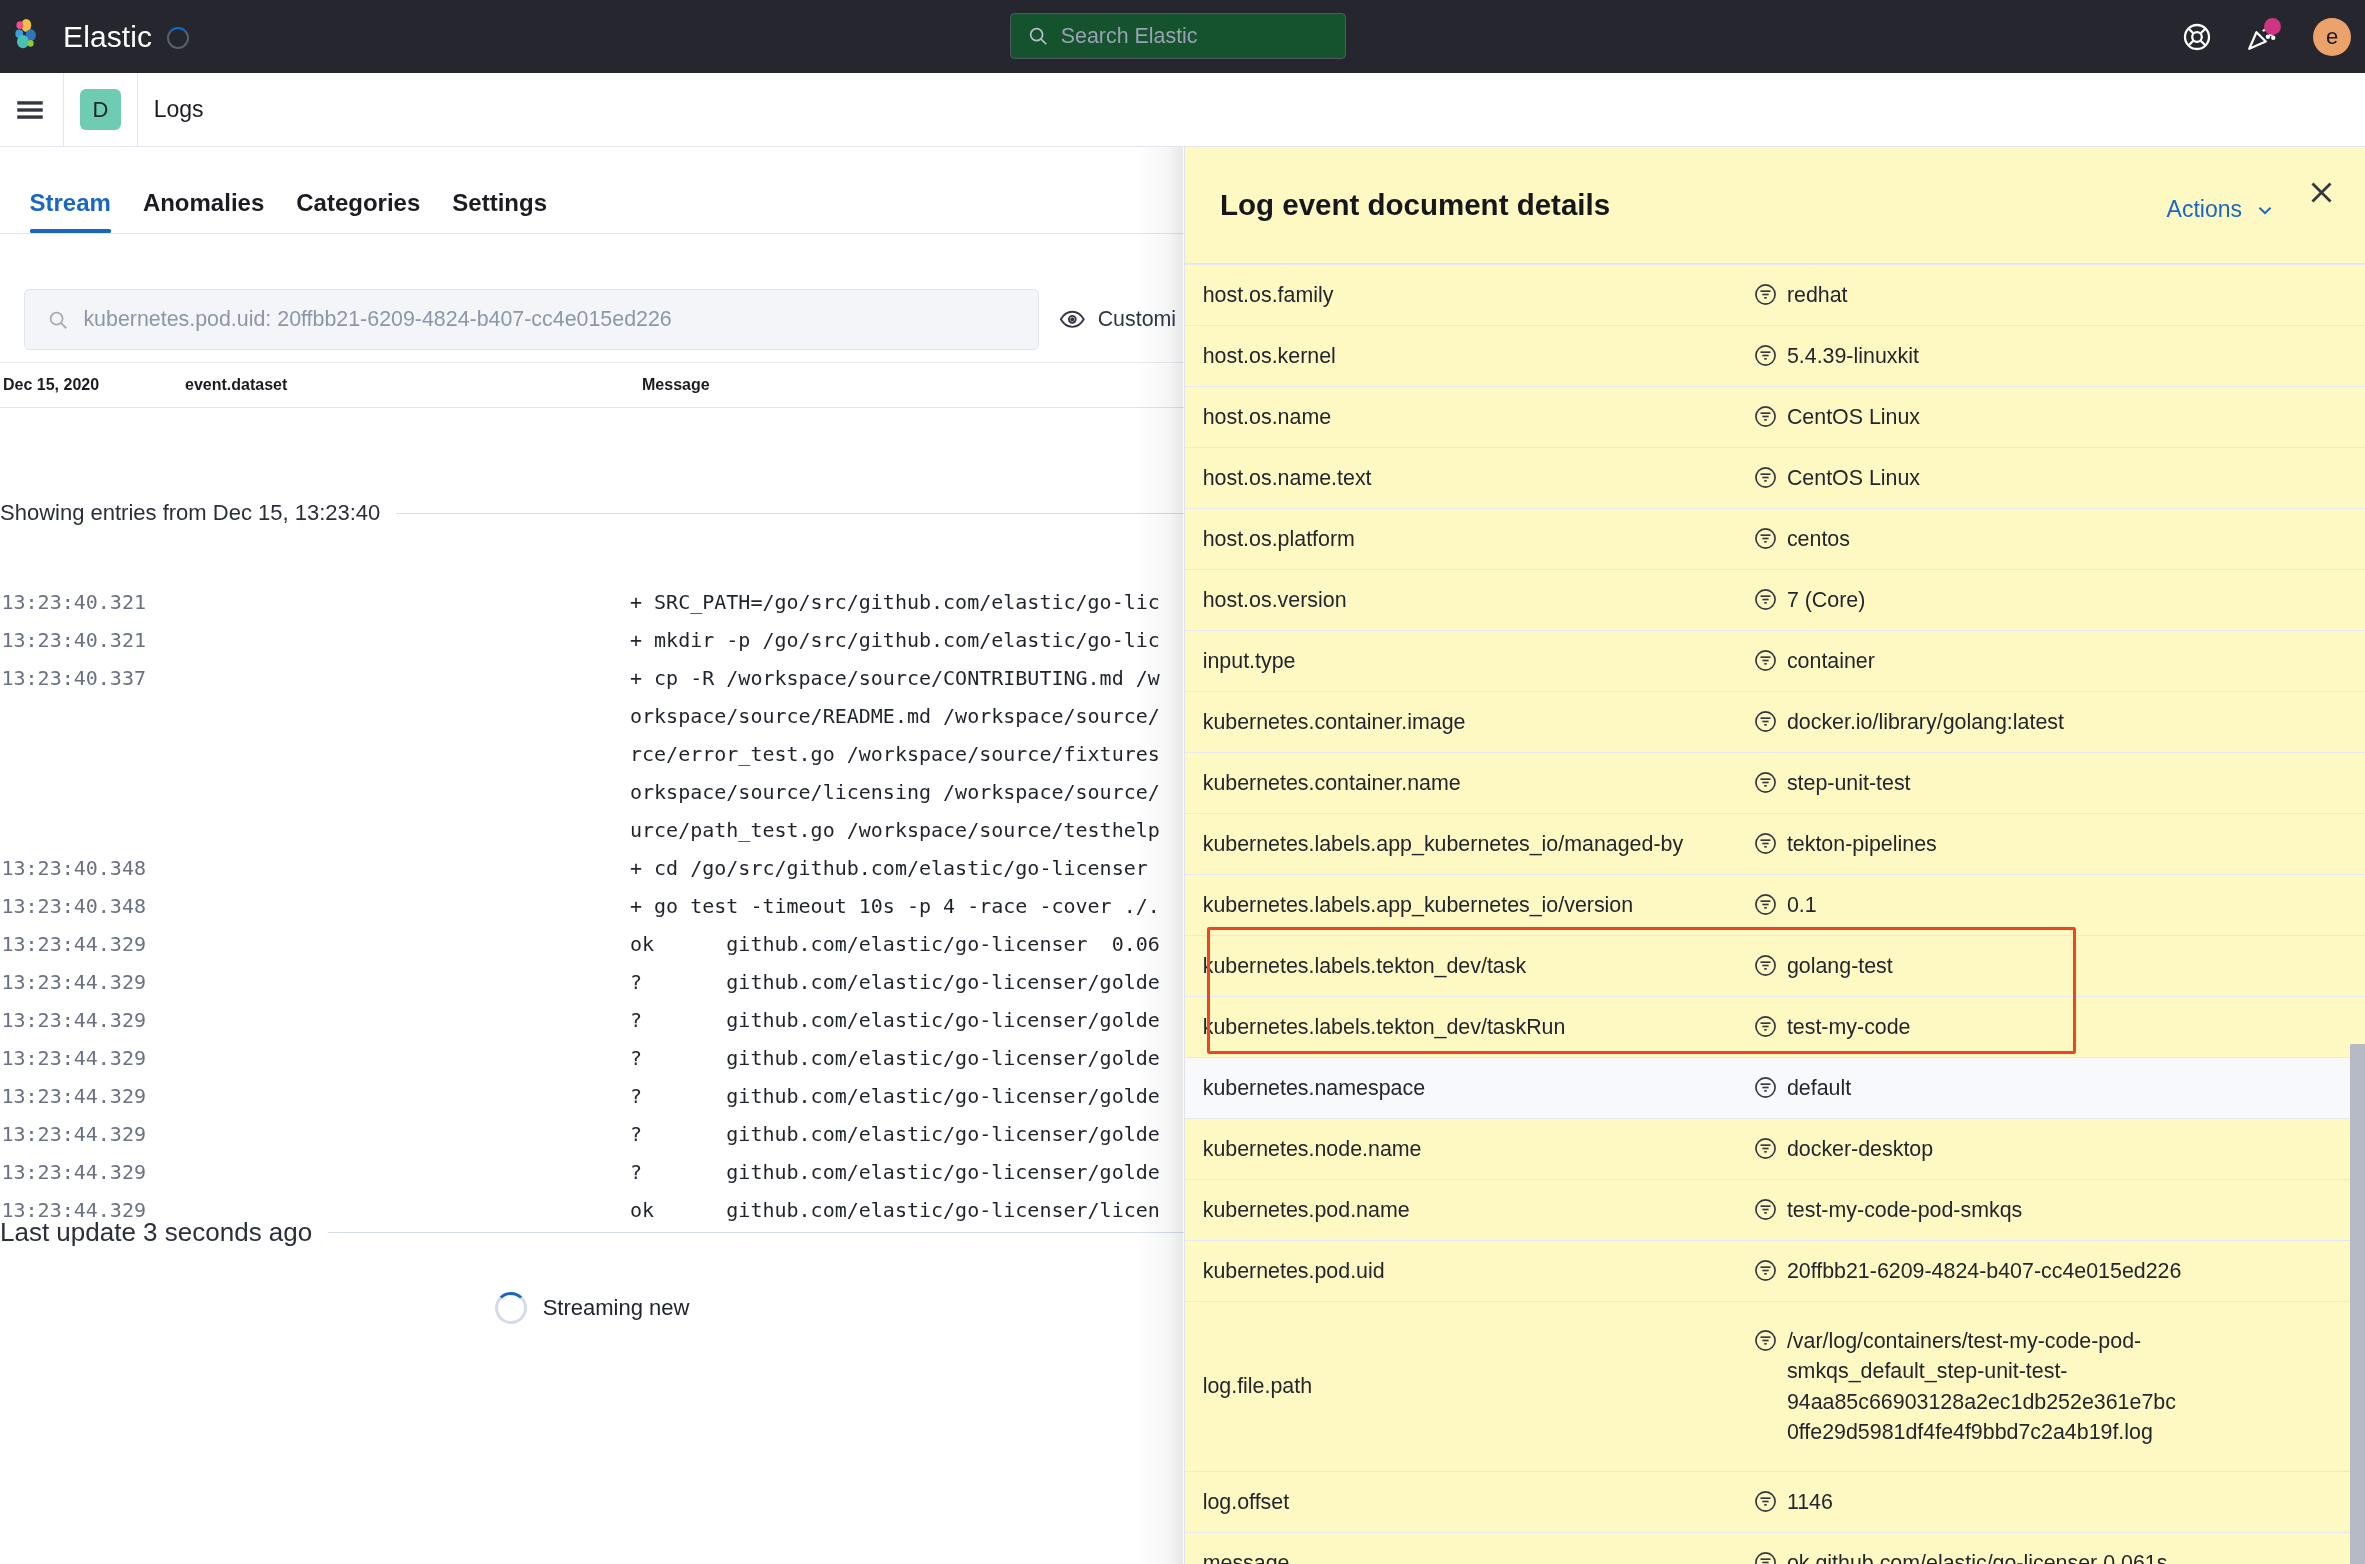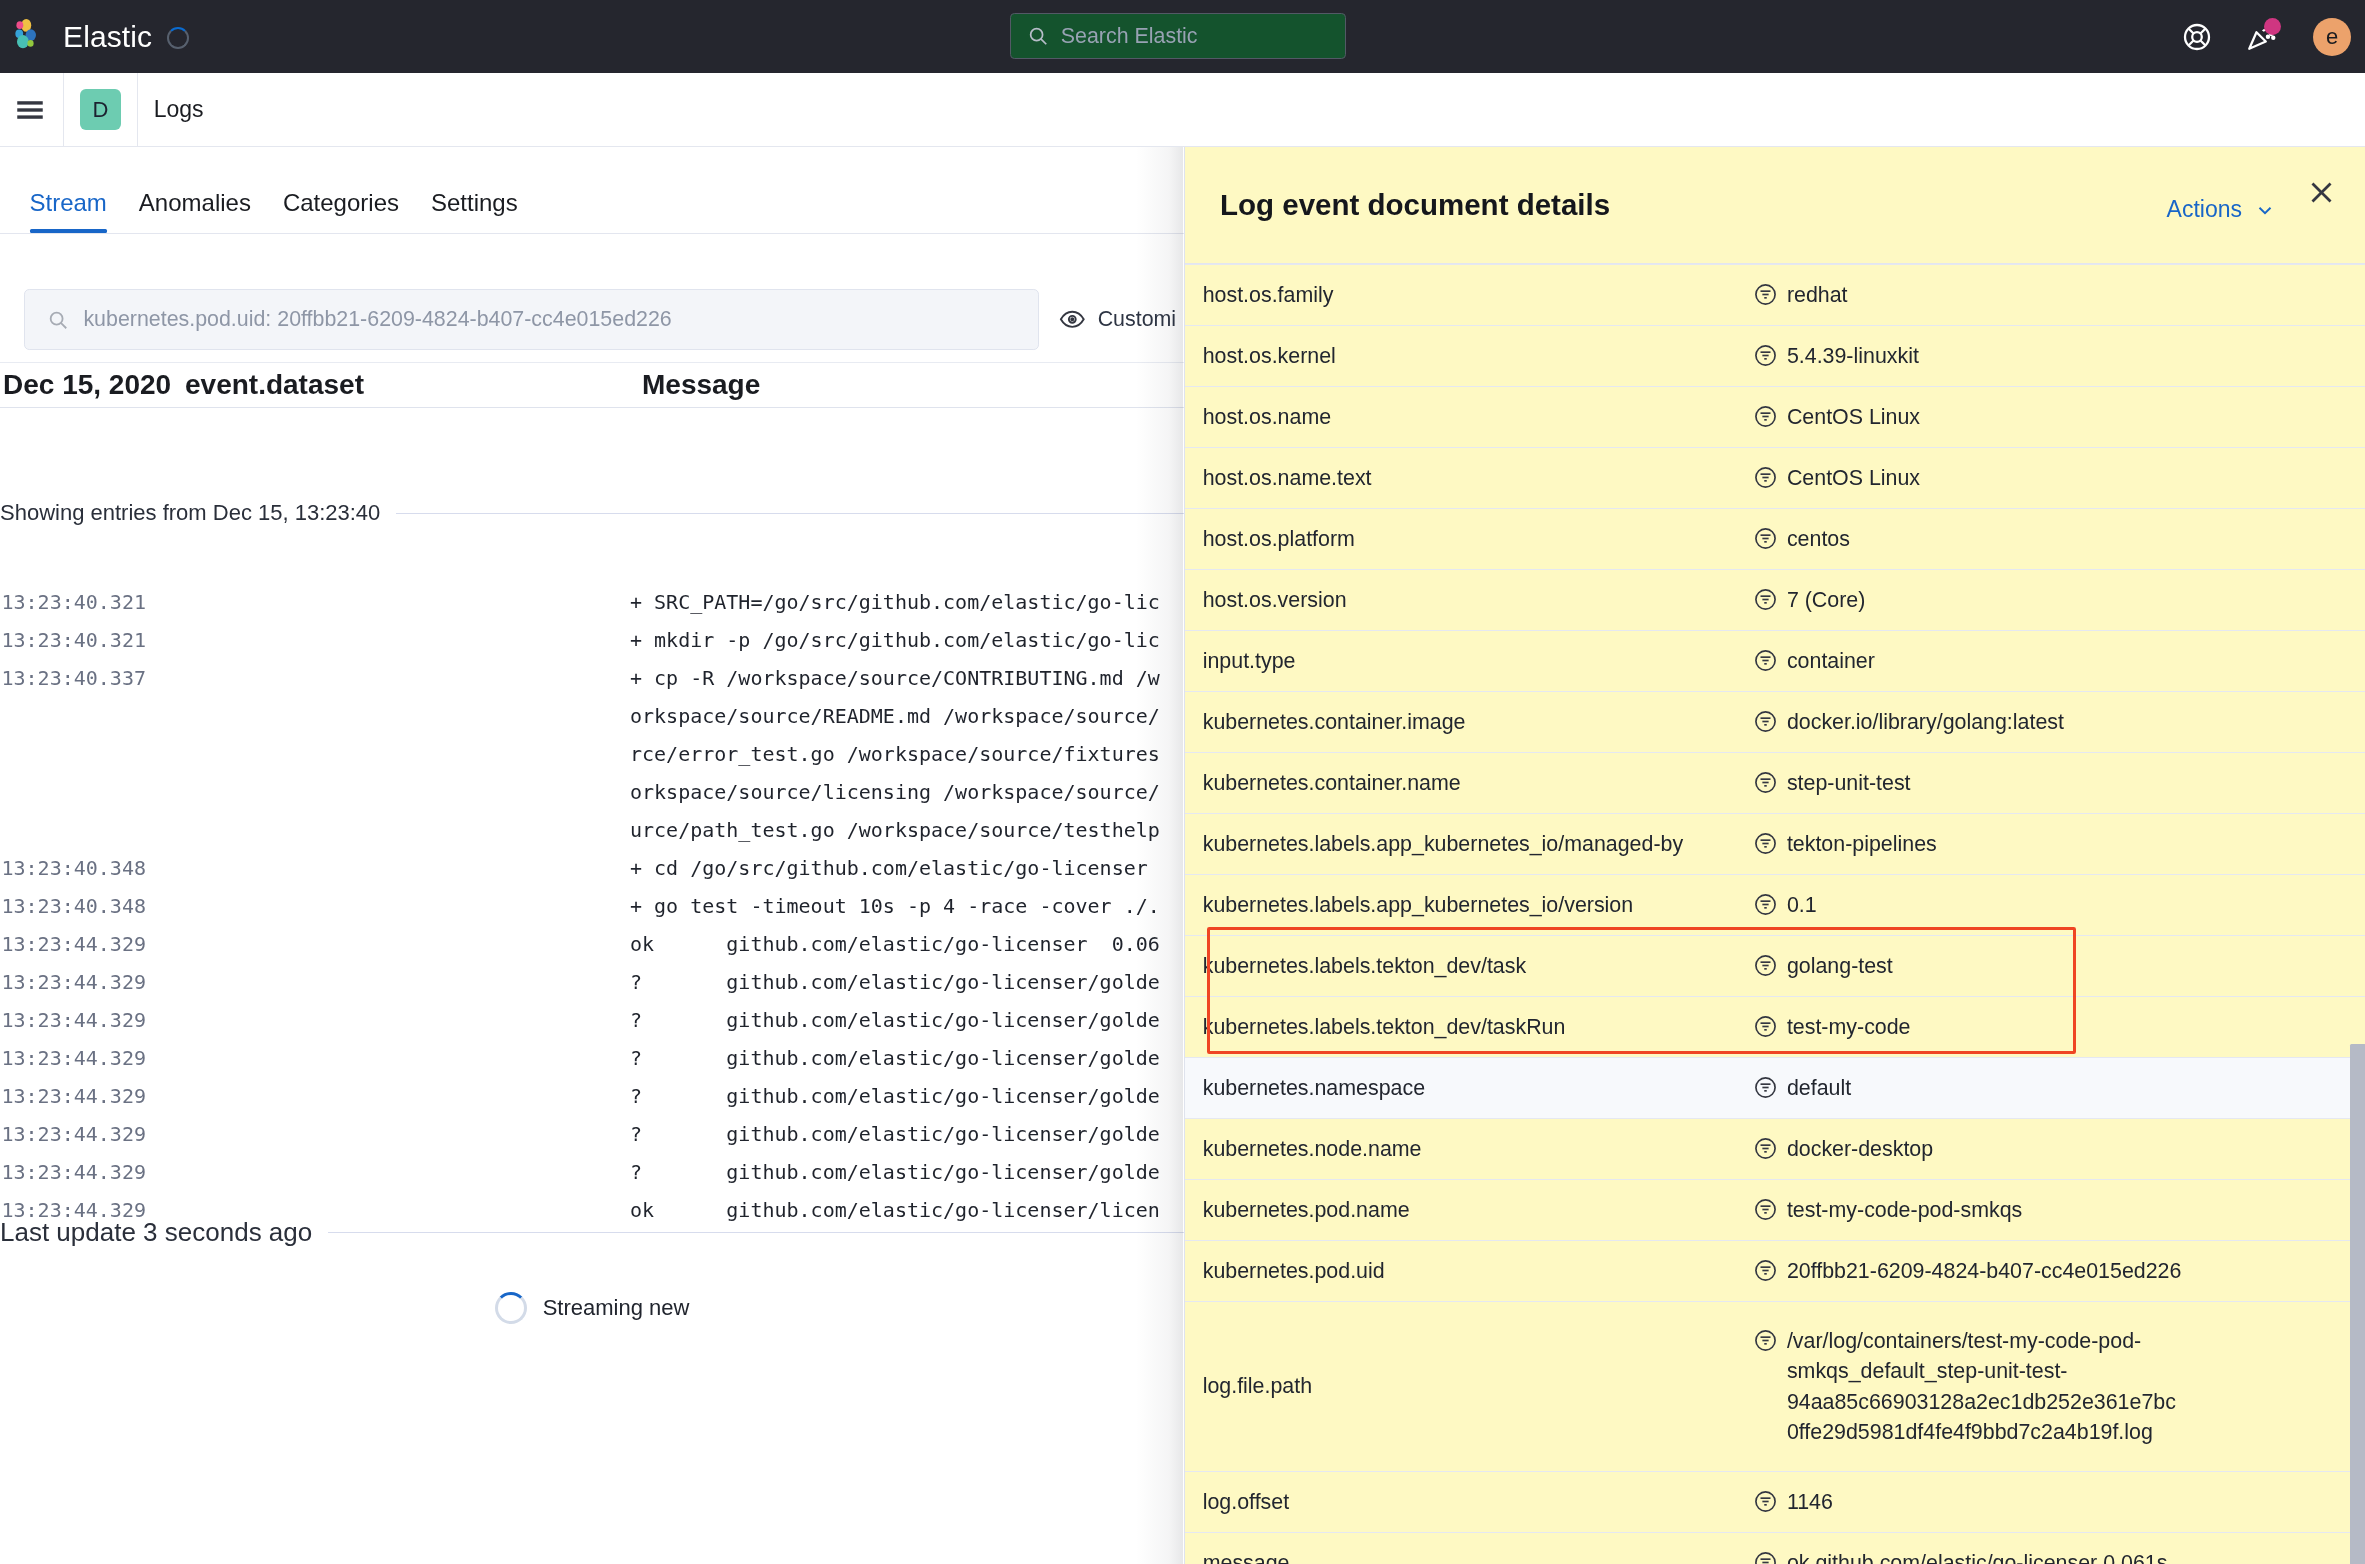--- a/index.html
+++ b/index.html
@@ -86,21 +86,21 @@
 
   
   .tabs-row {
     position: absolute; top: 147px; left: 0;
     width: 2366px; height: 87px;
     display: flex; align-items: flex-end;
     border-bottom: 0.7px solid #e3e6ef;
     background: #fff;
   }
   .tab {
-    font-size: 24px; font-weight: 400; color: #1a1c21;
+    font-size: 24px; font-weight: 700; color: #1a1c21;
     padding: 0 0 16px 0; margin-left: 32px;
     position: relative; cursor: pointer;
   }
   .tab:first-child { margin-left: 29.5px; }
   .tab.active { color: #1866c8; }
   .tab.active::after {
     content: ""; position: absolute; left: 0; right: 0; bottom: 0;
     height: 3.7px; background: #1866c8; border-radius: 1.5px;
   }
 
@@ -126,21 +126,21 @@
   }
   .cz-text { font-size: 21.4px; color: #2e3544; }
 
   
   .col-header {
     position: absolute; top: 362px; left: 0;
     width: 1184px; height: 46px;
     border-top: 0.7px solid #e8ebf2;
     border-bottom: 0.7px solid #dfe3ed;
     display: flex; align-items: center;
-    font-size: 28px; font-weight: 700; color: #1a1c21;
+    font-size: 16px; font-weight: 700; color: #1a1c21;
   }
   .ch-date { margin-left: 3px; width: 182px; }
   .ch-dataset { width: 457px; }
   .ch-message { }
 
   
   .showing-row {
     position: absolute; top: 500px; left: 0;
     width: 1184px; display: flex; align-items: center;
   }

